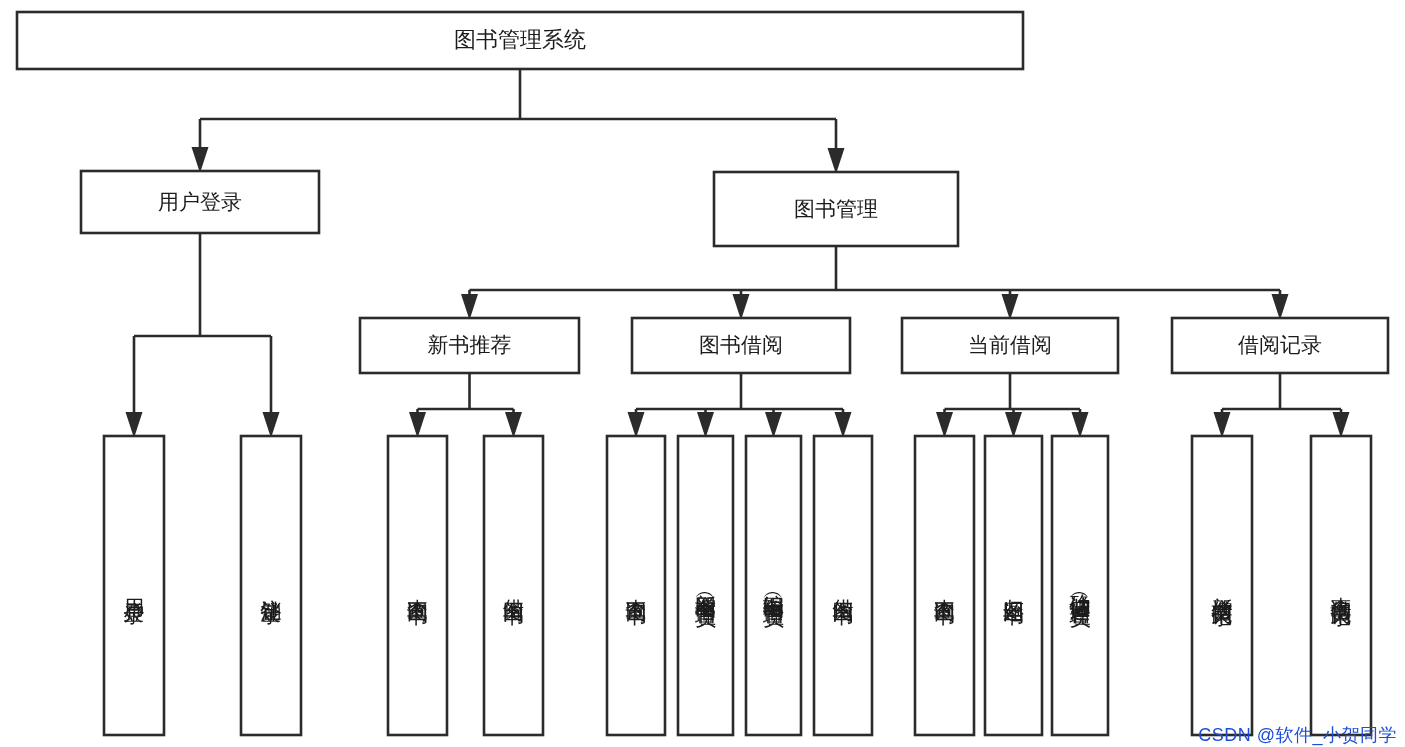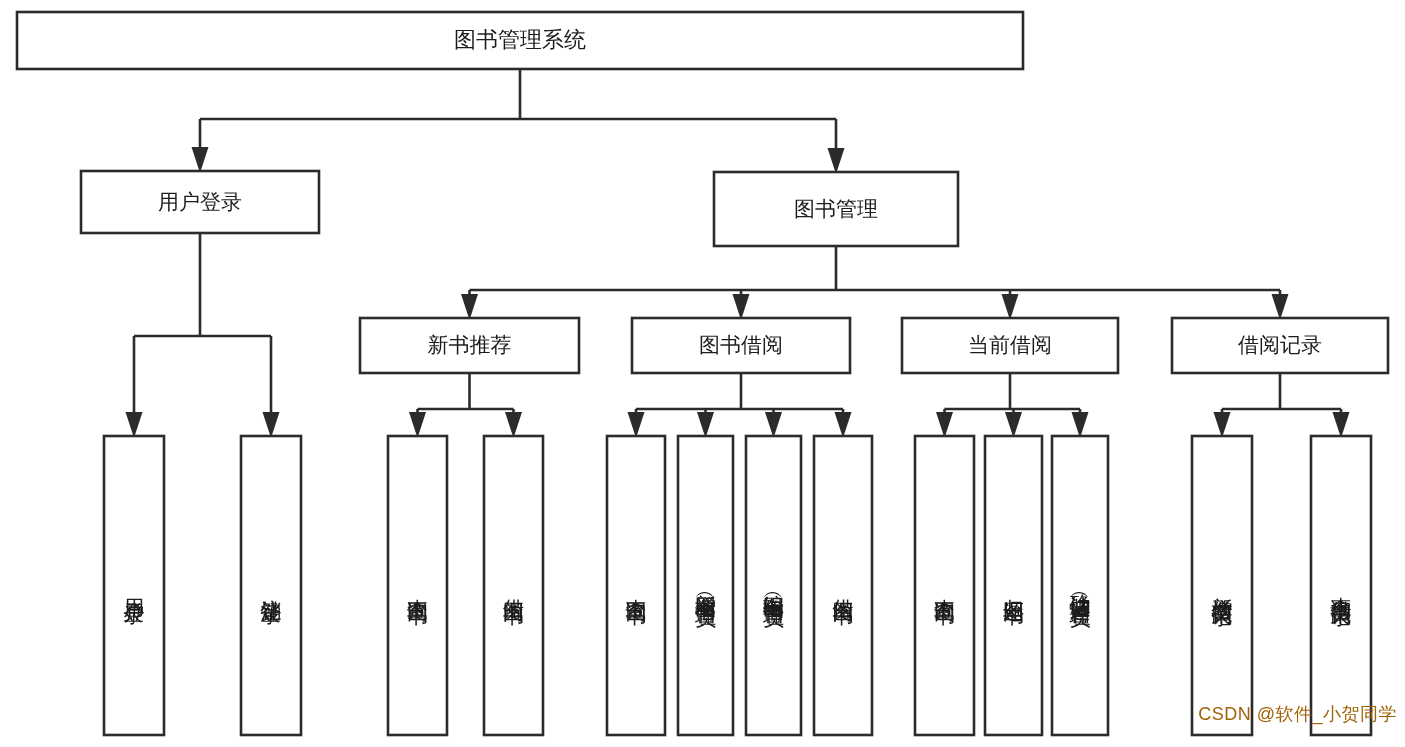--- a/index.html
+++ b/index.html
@@ -71,24 +71,24 @@
     font-size: 21px;
     line-height: 1.05;
     color: #1c1c1c;
     letter-spacing: 2px;
     white-space: nowrap;
     text-align: center;
   }
   .watermark {
     position: absolute;
     right: 8px;
-    bottom: 21px;
+    bottom: 0;
     font-family: "Liberation Sans", "DejaVu Sans", sans-serif;
     font-size: 18px;
-    color: #a16207;
+    color: #1d4ed8;
     white-space: nowrap;
     letter-spacing: 0.5px;
   }
 </style>
 </head>
 <body>
 
 <div id="diagram-root">
 
   <svg class="tree-svg" viewBox="0 0 1405 747">

